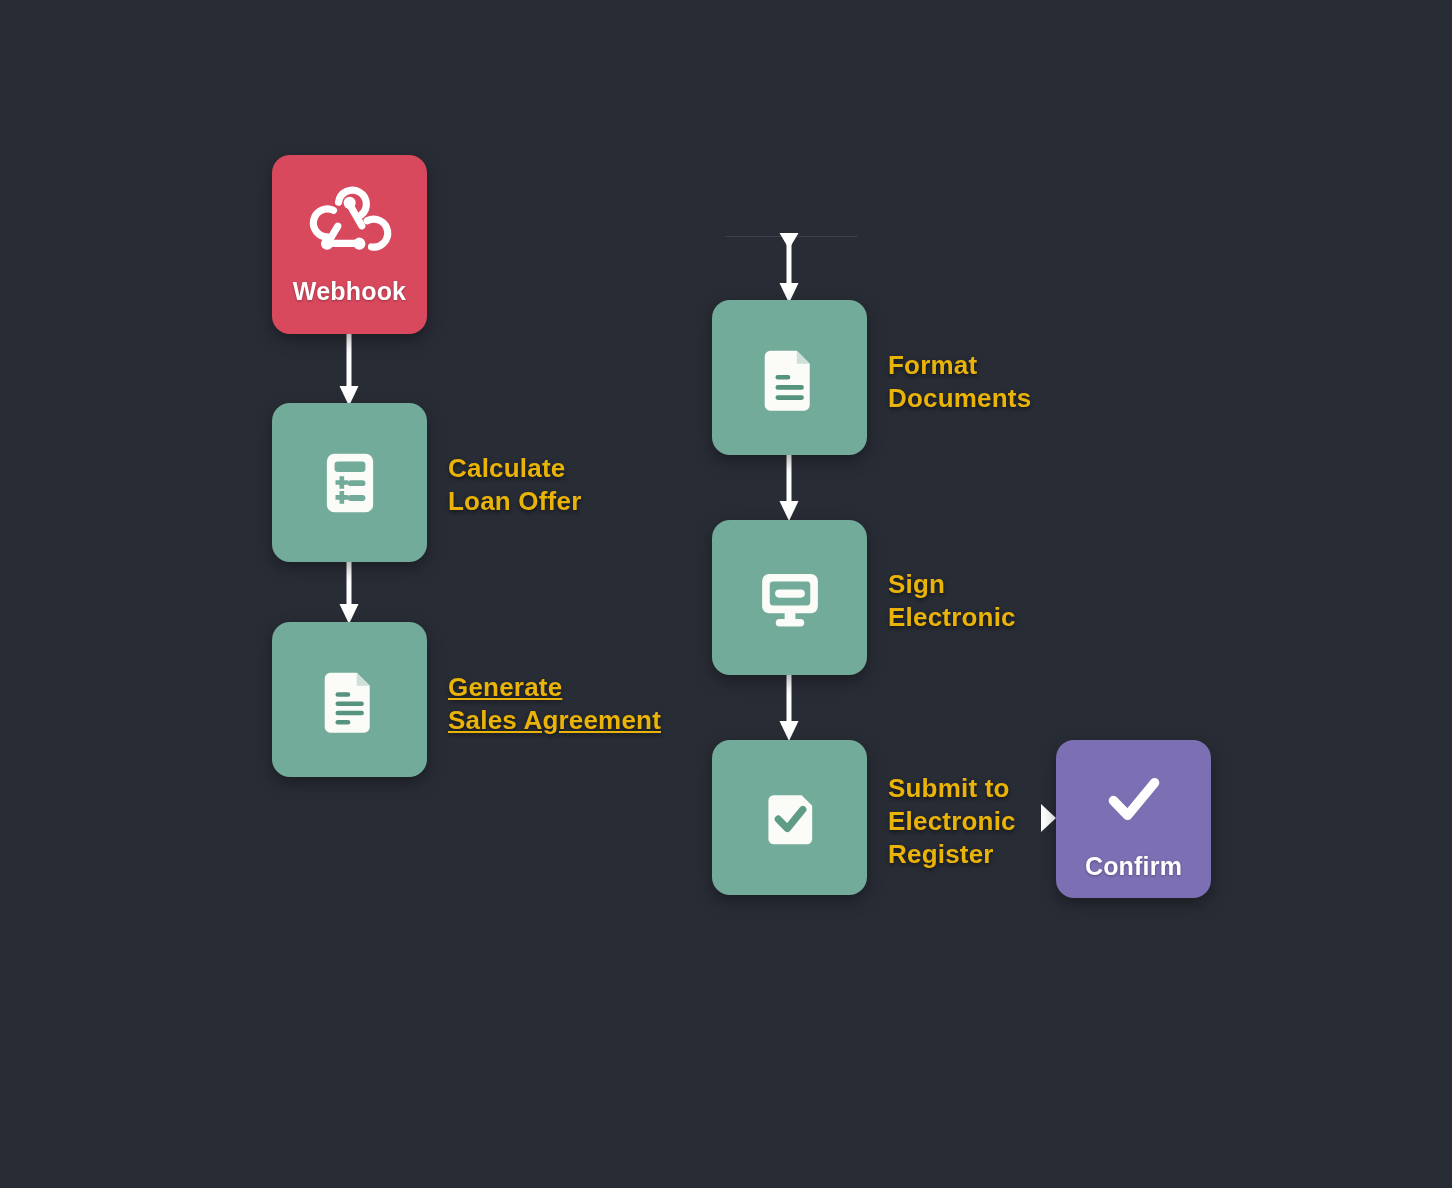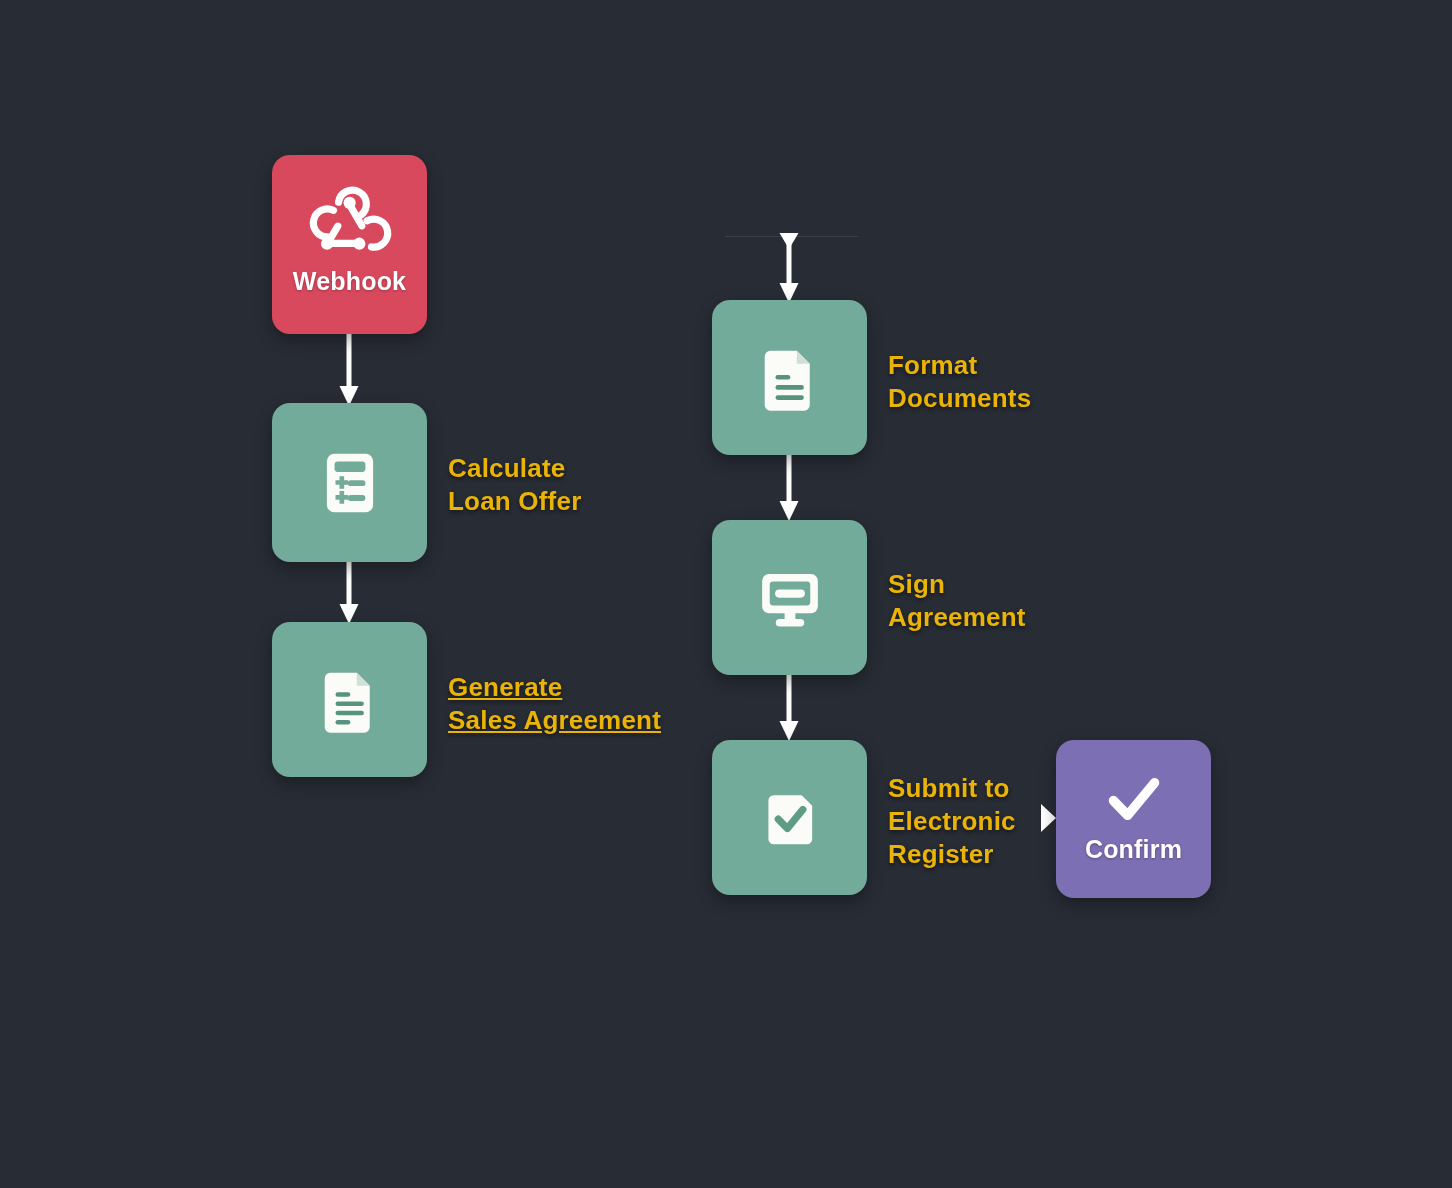--- a/index.html
+++ b/index.html
@@ -34,20 +34,21 @@
   .node-icon {
     display: block;
     line-height: 0;
   }
   .node-inner-label {
     color: #ffffff;
     font-size: 25px;
     font-weight: bold;
     letter-spacing: .2px;
     text-shadow: 0 1px 3px rgba(0,0,0,0.30);
+    margin-top: 10px;
   }
 
   
   .side-label {
     position: absolute;
     color: #eab308;
     font-size: 26px;
     font-weight: bold;
     line-height: 33px;
     letter-spacing: .2px;
@@ -169,36 +170,36 @@
       <svg width="76" height="76" viewBox="0 0 24 24">
         <rect x="3.2" y="4.4" width="17.6" height="12.4" rx="2.2" fill="#fbfbf7"></rect>
         <rect x="5.6" y="6.8" width="12.8" height="7.6" rx="1.1" fill="#72ab99"></rect>
         <rect x="7.3" y="9.3" width="9.4" height="2.6" rx="1.3" fill="#fbfbf7"></rect>
         <rect x="10.3" y="16.5" width="3.4" height="2.7" fill="#fbfbf7"></rect>
         <rect x="7.5" y="18.6" width="9" height="2.4" rx="1.2" fill="#fbfbf7"></rect>
       </svg>
     </span>
   </div>
   <div class="side-label" style="left:888px; top:568px; width:320px;">Sign
-Agreement</div>
+Electronic</div>
 
   <div class="node" style="left:712px; top:740px; width:155px; height:155px; background:#72ab99;">
     <span class="node-icon">
       <svg width="70" height="70" viewBox="0 0 24 24">
         <path d="M6.4 4.2 h9.6 l3.6 3.6 v11.4 a1.8 1.8 0 0 1 -1.8 1.8 h-11.4 a1.8 1.8 0 0 1 -1.8 -1.8 v-13.2 a1.8 1.8 0 0 1 1.8 -1.8 z" fill="#fbfbf7"></path>
         <path d="M8.0 12.4 L11.1 15.6 L16.4 9.1" stroke="#5f9c86" stroke-width="2.5" fill="none" stroke-linecap="round" stroke-linejoin="round"></path>
       </svg>
     </span>
   </div>
   <div class="side-label" style="left:888px; top:772px; width:200px;">Submit to
 Electronic
 Register</div>
 
   <div class="node with-label" style="left:1056px; top:740px; width:155px; height:158px; background:#7d6fb3; padding-top:30px;">
     <span class="node-icon">
       <svg width="66" height="58" viewBox="0 0 24 22">
         <path d="M4.2 11.6 L9.6 17.2 L19.8 4.8" stroke="#ffffff" stroke-width="3.6" fill="none" stroke-linecap="round" stroke-linejoin="round"></path>
       </svg>
     </span>
-    <span class="node-inner-label" style="margin-top:7px;">Confirm</span>
+    <span class="node-inner-label" style="margin-top:24px;">Confirm</span>
   </div>
 
 </div>
 
 </body></html>

